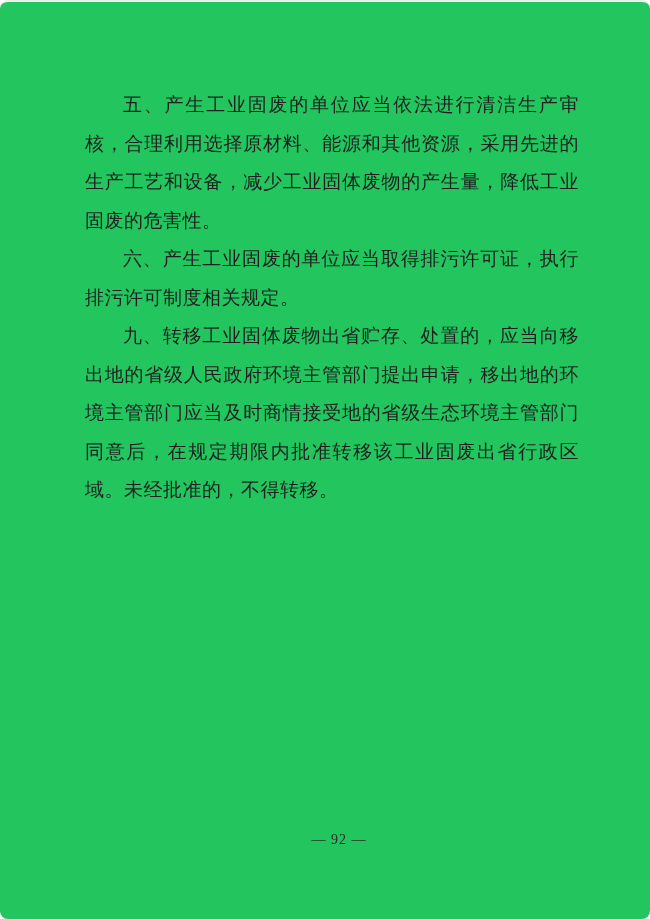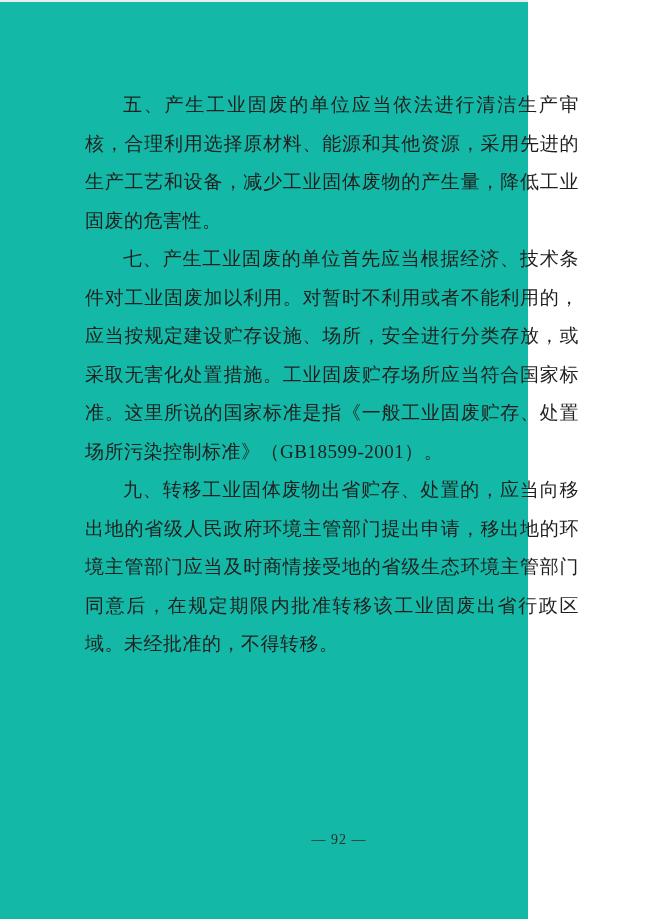--- a/index.html
+++ b/index.html
@@ -5,24 +5,25 @@
   * { margin: 0; padding: 0; box-sizing: border-box; }
   html, body {
     width: 650px;
     height: 919px;
     background: #ffffff;
     font-family: "Liberation Serif", "DejaVu Serif", serif;
     overflow: hidden;
   }
   .page {
     position: relative;
-    width: 528px;
+    width: 650px;
     height: 919px;
-    background: #14b8a6;
+    background: #22c55e;
     border-top: 2px solid #ededed;
+    border-radius: 8px;
   }
   .text-block {
     position: absolute;
     top: 84px;
     left: 85px;
     width: 494px;
     color: #1f1f1f;
   }
   .para {
     font-size: 19px;
@@ -43,19 +44,19 @@
     color: #2a2a2a;
     letter-spacing: 1px;
   }
 </style>
 </head>
 <body>
 
 <div class="page">
   <div class="text-block">
     <p class="para">五、产生工业固废的单位应当依法进行清洁生产审核，合理利用选择原材料、能源和其他资源，采用先进的生产工艺和设备，减少工业固体废物的产生量，降低工业固废的危害性。</p>
-    <p class="para">七、产生工业固废的单位首先应当根据经济、技术条件对工业固废加以利用。对暂时不利用或者不能利用的，应当按规定建设贮存设施、场所，安全进行分类存放，或采取无害化处置措施。工业固废贮存场所应当符合国家标准。这里所说的国家标准是指《一般工业固废贮存、处置场所污染控制标准》（GB18599-2001）。</p>
+    <p class="para">六、产生工业固废的单位应当取得排污许可证，执行排污许可制度相关规定。</p>
     <p class="para">九、转移工业固体废物出省贮存、处置的，应当向移出地的省级人民政府环境主管部门提出申请，移出地的环境主管部门应当及时商情接受地的省级生态环境主管部门同意后，在规定期限内批准转移该工业固废出省行政区域。未经批准的，不得转移。</p>
 
   </div>
 
   <div class="footer">— 92 —</div>
 </div>
 
 </body></html>

